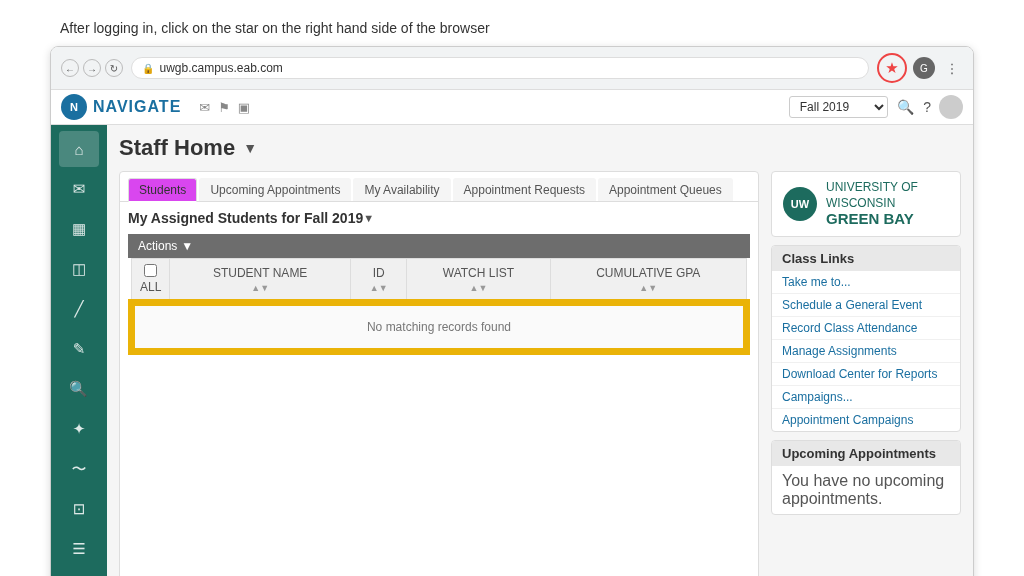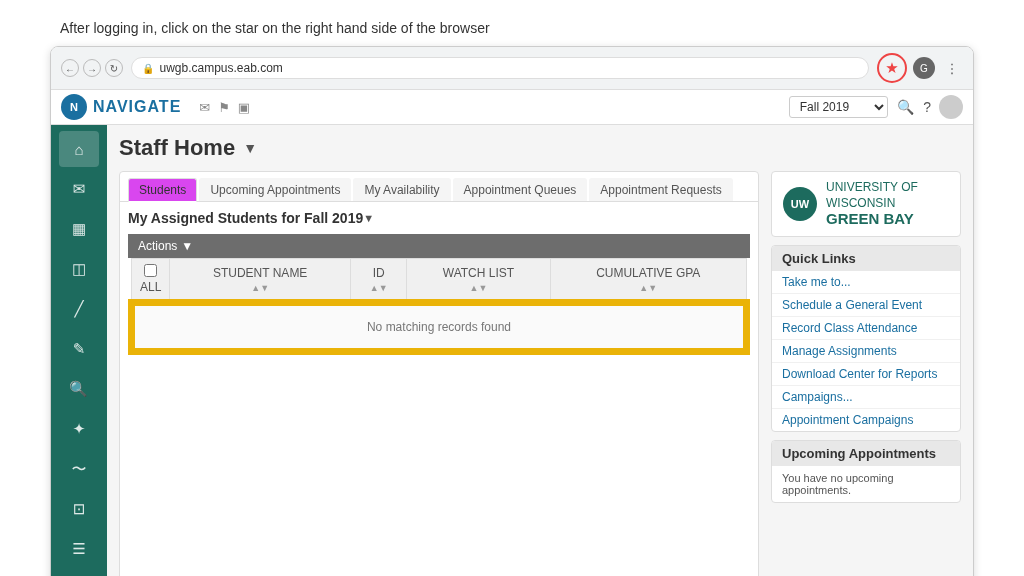--- a/index.html
+++ b/index.html
@@ -305,21 +305,21 @@
     }
     .upcoming-appts-header {
       background: #e8e8e8;
       padding: 5px 10px;
       font-size: 13px;
       font-weight: bold;
       color: #333;
     }
     .upcoming-appts-body {
       padding: 6px 10px;
-      font-size: 11px;
+      font-size: 16px;
       color: #555;
     }
 
     
     .cb { width: 13px; height: 13px; }
     .browser-topbar-wrapper {
       position: relative;
     }
   </style>
 </head>
@@ -393,22 +393,22 @@
       </div>
 
       <div class="content-grid">
 
         <div class="main-panel">
 
           <div class="tabs">
             <div class="tab active">Students</div>
             <div class="tab">Upcoming Appointments</div>
             <div class="tab">My Availability</div>
+            <div class="tab">Appointment Requests</div>
             <div class="tab">Appointment Queues</div>
-            <div class="tab">Appointment Requests</div>
           </div>
 
           <div class="table-section">
             <div class="section-title">
               <span>My Assigned Students for Fall 2019</span>
               <span class="dropdown-arrow">▼</span>
             </div>
 
             <div class="actions-bar">
               <span>Actions</span>
@@ -468,21 +468,21 @@
                 <text x="18" y="22" text-anchor="middle" fill="white" font-size="11" font-weight="bold">UW</text>
               </svg>
             </div>
             <div class="uwgb-logo-text">
               <div class="uwgb-univ">University of Wisconsin</div>
               <div class="uwgb-name">GREEN BAY</div>
             </div>
           </div>
 
           <div class="quick-links">
-            <div class="quick-links-header">Quick Links</div>
+            <div class="quick-links-header">Class Links</div>
             <div class="quick-link-item">Take me to...</div>
             <div class="quick-link-item">Schedule a General Event</div>
             <div class="quick-link-item">Record Class Attendance</div>
             <div class="quick-link-item">Manage Assignments</div>
             <div class="quick-link-item">Download Center for Reports</div>
             <div class="quick-link-item">Campaigns...</div>
             <div class="quick-link-item">Appointment Campaigns</div>
           </div>
 
           <div class="upcoming-appts">

